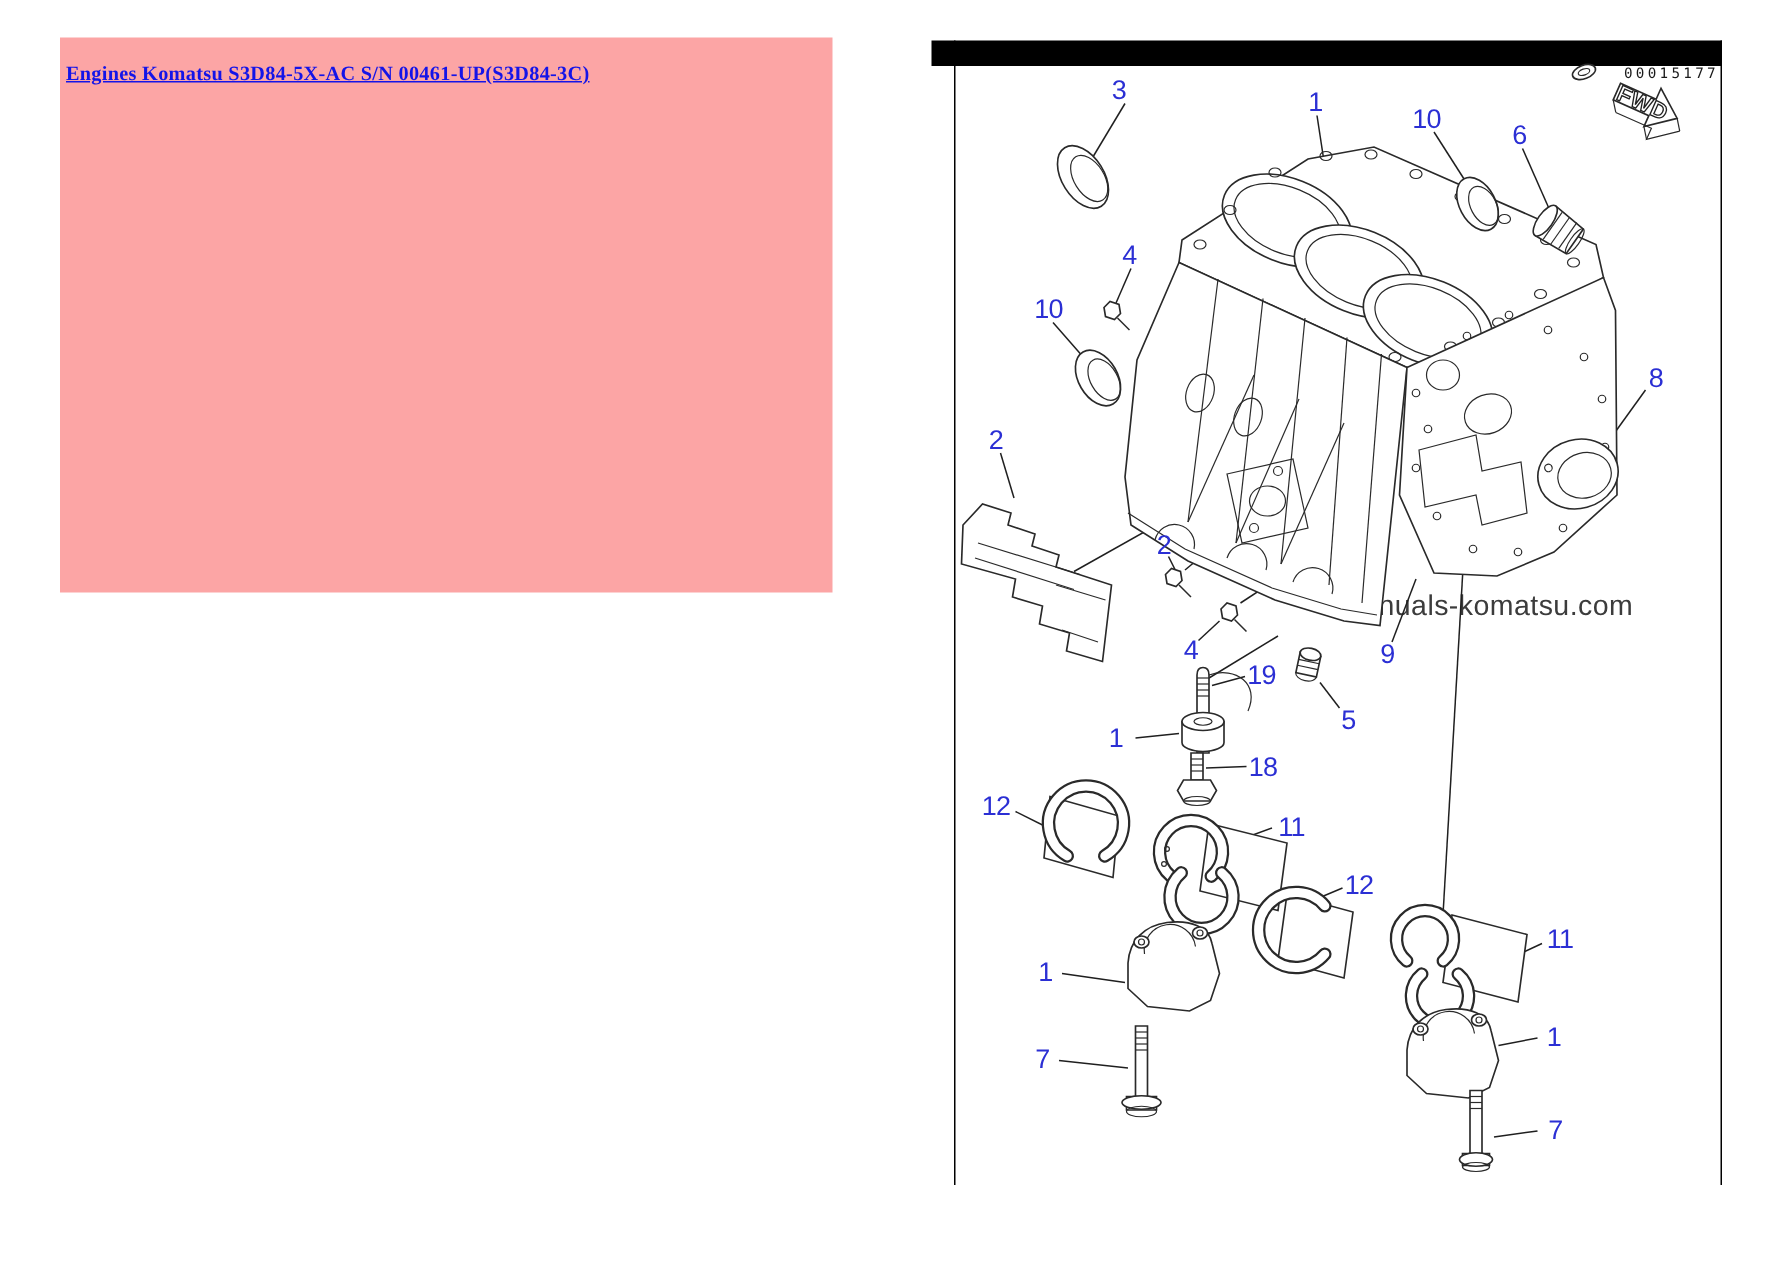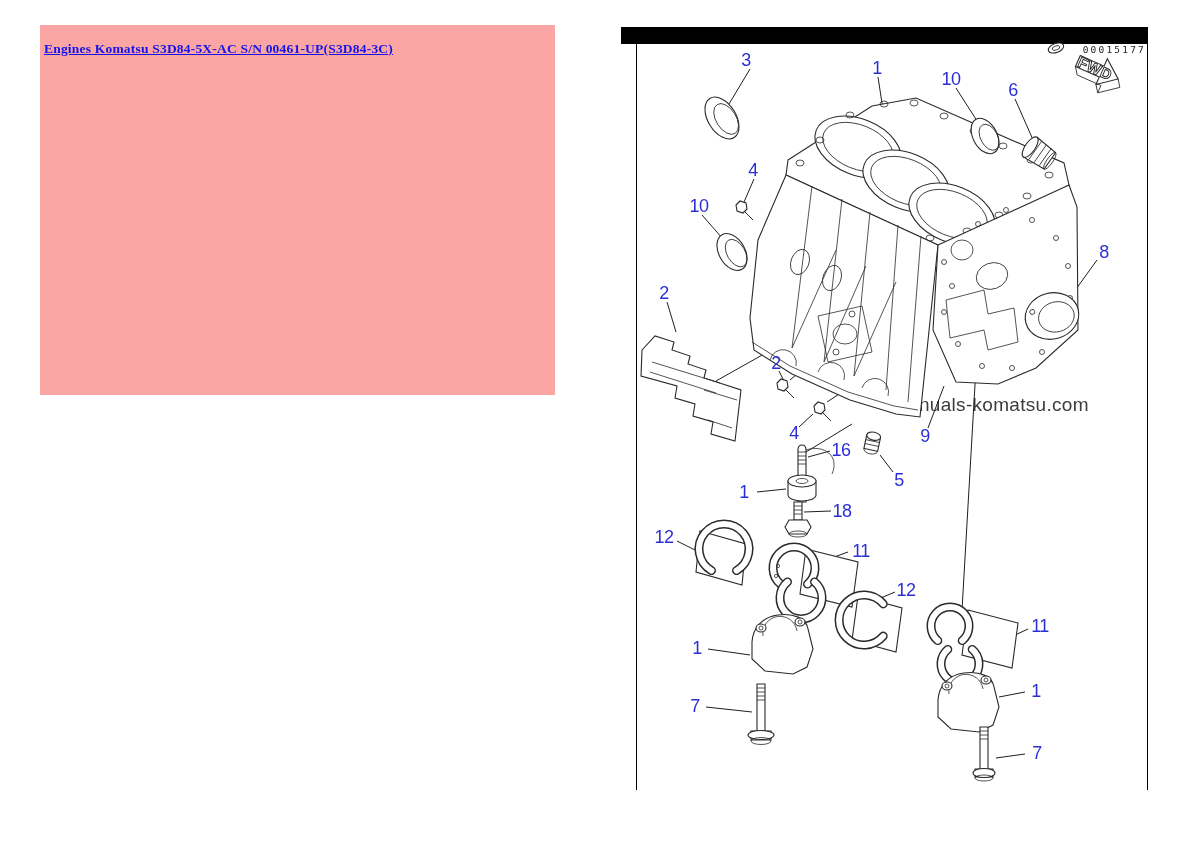--- a/index.html
+++ b/index.html
@@ -353,21 +353,21 @@
 <span class="callout" style="left:746px;top:60px">3</span>
 <span class="callout" style="left:877px;top:68px">1</span>
 <span class="callout" style="left:951px;top:79px">10</span>
 <span class="callout" style="left:1013px;top:90px">6</span>
 <span class="callout" style="left:753px;top:170px">4</span>
 <span class="callout" style="left:699px;top:206px">10</span>
 <span class="callout" style="left:1104px;top:252px">8</span>
 <span class="callout" style="left:664px;top:293px">2</span>
 <span class="callout" style="left:776px;top:363px">2</span>
 <span class="callout" style="left:794px;top:433px">4</span>
-<span class="callout" style="left:841px;top:450px">16</span>
+<span class="callout" style="left:841px;top:450px">19</span>
 <span class="callout" style="left:925px;top:436px">9</span>
 <span class="callout" style="left:899px;top:480px">5</span>
 <span class="callout" style="left:744px;top:492px">1</span>
 <span class="callout" style="left:842px;top:511px">18</span>
 <span class="callout" style="left:664px;top:537px">12</span>
 <span class="callout" style="left:861px;top:551px">11</span>
 <span class="callout" style="left:906px;top:590px">12</span>
 <span class="callout" style="left:1040px;top:626px">11</span>
 <span class="callout" style="left:697px;top:648px">1</span>
 <span class="callout" style="left:1036px;top:691px">1</span>

